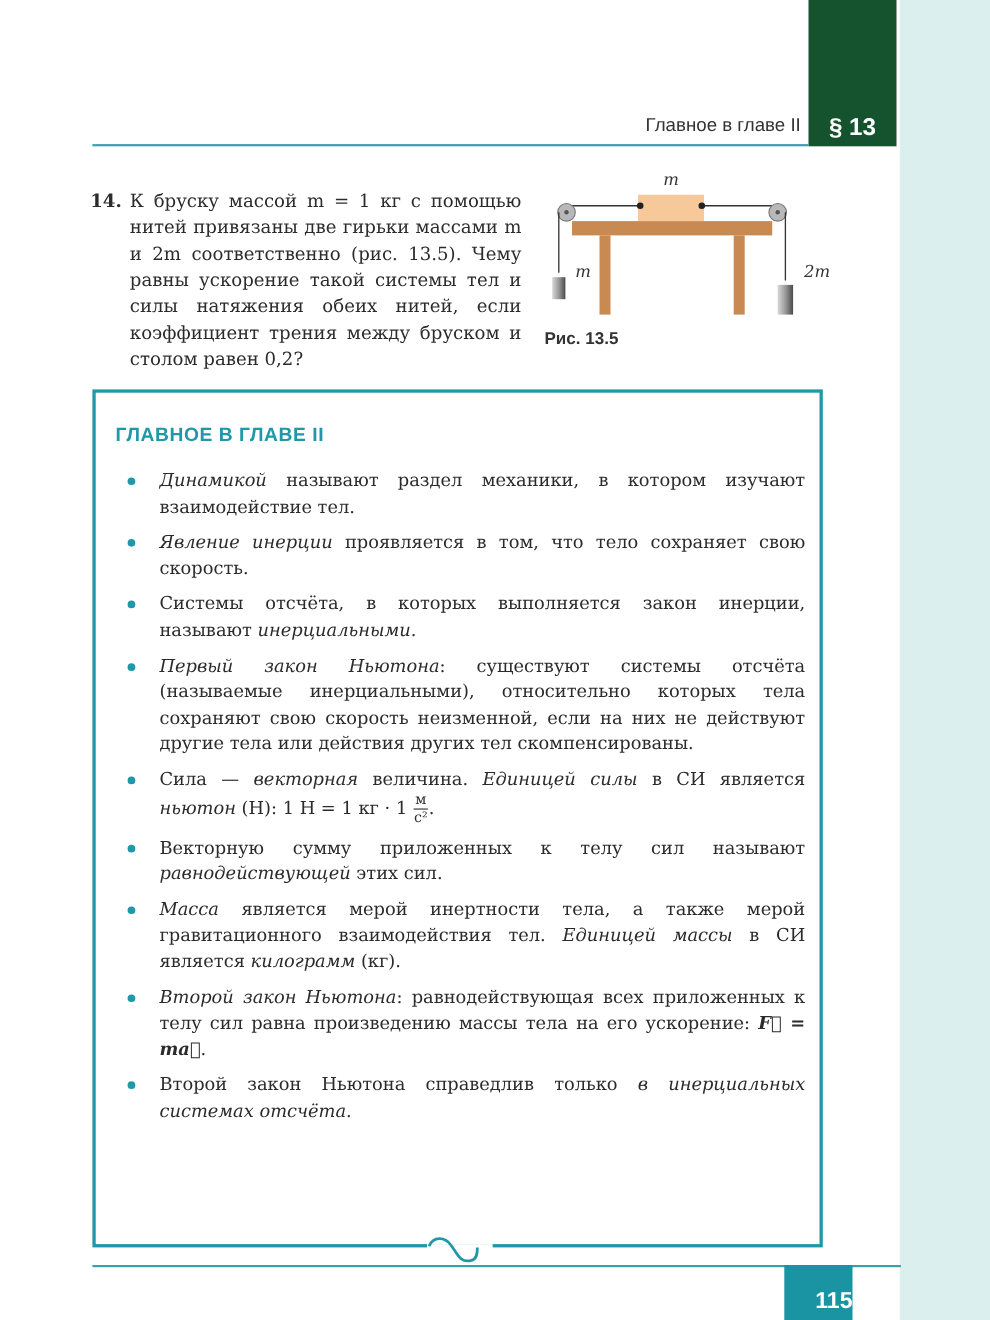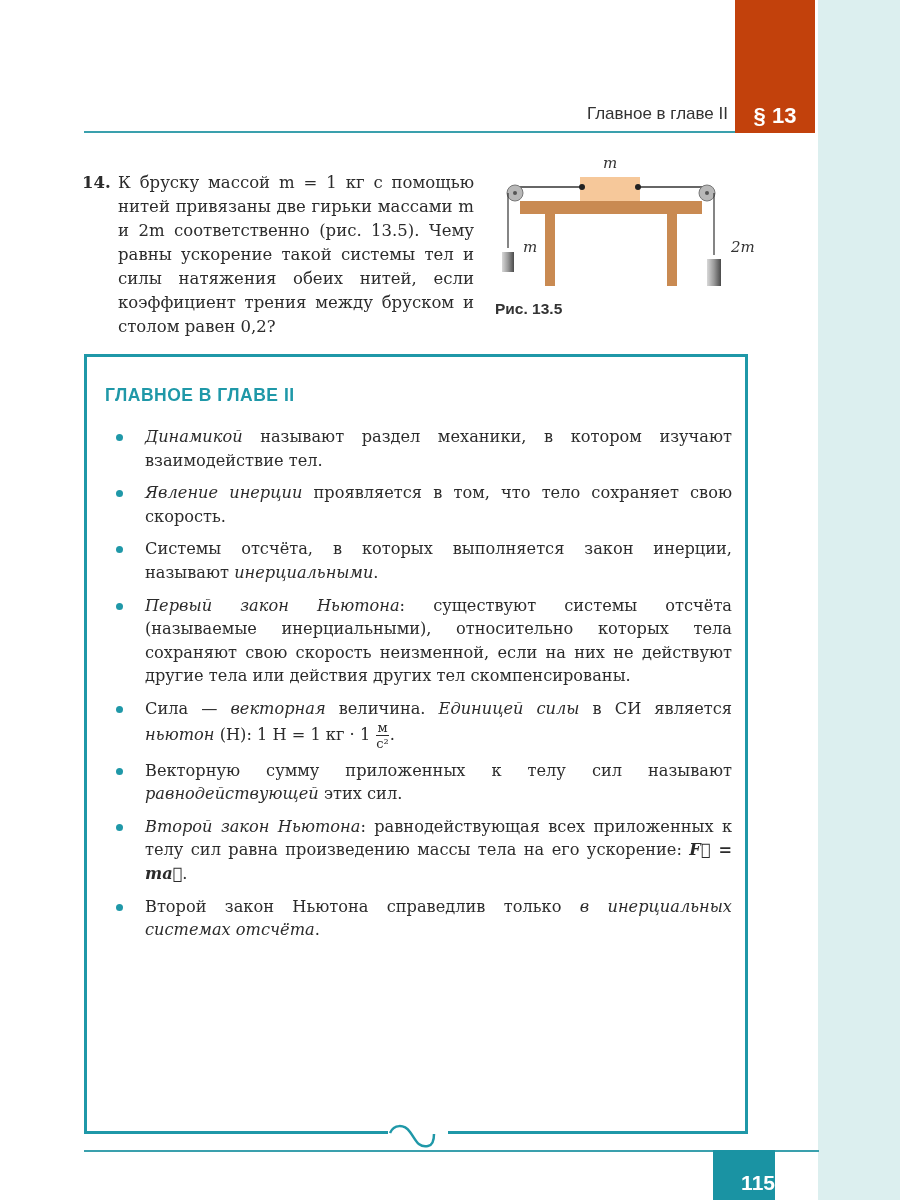--- a/index.html
+++ b/index.html
@@ -8,21 +8,21 @@
     background: #ffffff;
     font-family: "DejaVu Serif", "Liberation Serif", serif;
     color: #2b2b2b;
   }
   .side-strip {
     position: absolute; left: 818px; top: 0; width: 82px; height: 1200px;
     background: #dcefef;
   }
   .top-tab {
     position: absolute; left: 735px; top: 0; width: 80px; height: 133px;
-    background: #c2410c;
+    background: #14532d;
     color: #ffffff;
     font-family: "Liberation Sans", sans-serif; font-weight: bold; font-size: 22px;
     display: flex; align-items: flex-end; justify-content: center;
     padding-bottom: 4px; box-sizing: border-box;
   }
   .header-title {
     position: absolute; right: 172px; top: 104px;
     font-family: "Liberation Sans", sans-serif; font-size: 17px; color: #333;
   }
   .header-rule {
@@ -142,20 +142,21 @@
 <div class="summary-box"></div>
 <div class="summary-title">ГЛАВНОЕ В ГЛАВЕ II</div>
 
 <ul class="bullets" id="bullets">
     <li><span class="dot"></span><i>Динамикой</i><span> называют раздел механики, в котором изучают взаимодействие тел.</span></li>
     <li><span class="dot"></span><i>Явление инерции</i><span> проявляется в том, что тело сохраняет свою скорость.</span></li>
     <li><span class="dot"></span><span>Системы отсчёта, в которых выполняется закон инерции, называют </span><i>инерциальными</i><span>.</span></li>
     <li><span class="dot"></span><i>Первый закон Ньютона</i><span>: существуют системы отсчёта (называемые инерциальными), относительно которых тела сохраняют свою скорость неизменной, если на них не действуют другие тела или действия других тел скомпенсированы.</span></li>
     <li><span class="dot"></span><span>Сила — </span><i>векторная</i><span> величина. </span><i>Единицей силы</i><span> в СИ является </span><i>ньютон</i><span> (Н): 1 Н = 1 кг · 1 </span><span class="frac"><span class="n">м</span><span class="d">с²</span></span><span>.</span></li>
     <li><span class="dot"></span><span>Векторную сумму приложенных к телу сил называют </span><i>равнодействующей</i><span> этих сил.</span></li>
+    <li><span class="dot"></span><i>Масса</i><span> является мерой инертности тела, а также мерой гравитационного взаимодействия тел. </span><i>Единицей массы</i><span> в СИ является </span><i>килограмм</i><span> (кг).</span></li>
     <li><span class="dot"></span><i>Второй закон Ньютона</i><span>: равнодействующая всех приложенных к телу сил равна произведению массы тела на его ускорение: </span><span class="bold-vec">F⃗ = ma⃗</span><span>.</span></li>
     <li><span class="dot"></span><span>Второй закон Ньютона справедлив только </span><i>в инерциальных системах отсчёта</i><span>.</span></li>
   </ul>
 
 <svg class="wave" viewBox="0 0 60 40">
   <rect x="0" y="13" width="60" height="6" fill="#ffffff"></rect>
   <path d="M2 15 C 6 6, 16 6, 22 14 C 28 22, 30 30, 40 28 C 46 27, 46 20, 46 16" fill="none" stroke="#1f98a8" stroke-width="2.5"></path>
 </svg>
 
 <div class="footer-rule"></div>

